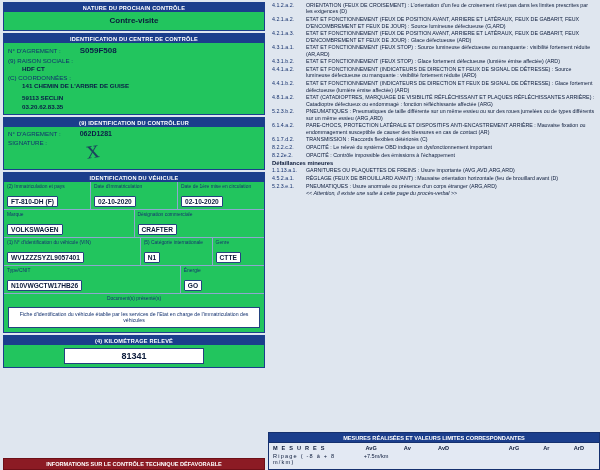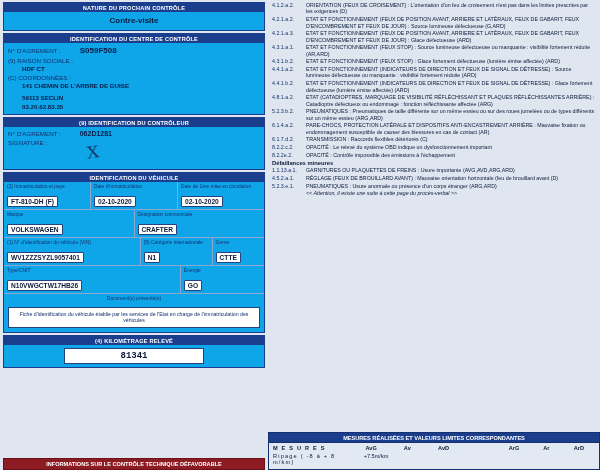--- a/index.html
+++ b/index.html
@@ -9,21 +9,21 @@
     font-family:"Liberation Sans", sans-serif;
     font-size:6.2px;
     color:#0b1a3a;
     overflow:hidden;
   }
   .page{position:relative;width:600px;height:470px;display:flex;}
   .left{width:268px;height:470px;position:relative;padding:0;box-sizing:border-box;}
   .right{width:332px;height:470px;position:relative;box-sizing:border-box;}
 
   
-  .box{border:1px solid #1b3e8c;margin:2px 3px 0 3px;background:#0ea5e9;}
+  .box{border:1px solid #1b3e8c;margin:2px 3px 0 3px;background:#22c55e;}
   .boxhdr{
     background:#1b3e8c;color:#ffffff;text-align:center;
     font-weight:bold;font-size:5.6px;letter-spacing:.2px;
     padding:1.5px 2px;
   }
   .boxbody{padding:3px 4px;}
   .row{display:flex;align-items:baseline;margin-bottom:1.5px;gap:16px;}
   .lbl{color:#12306e;}
   .val{font-weight:bold;color:#0a1c46;margin-left:3px;}
   .big{font-size:8px;font-weight:bold;}
@@ -43,21 +43,21 @@
     margin:3px 4px 4px 4px;padding:3px 4px;font-size:5.2px;line-height:1.3;
     text-align:center;color:#12306e;
   }
   .sigwrap{height:26px;position:relative;}
   .sig{position:absolute;left:78px;top:-4px;font-size:26px;color:#1b2d5e;
        font-family:"Liberation Serif",serif;transform:rotate(-8deg);opacity:.85;}
 
   
   .kmval{
     border:1px solid #24427f;background:#ffffff;text-align:center;
-    font-weight:bold;font-size:9px;padding:2px;margin:3px 60px;font-family:Liberation Mono, monospace;
+    font-weight:bold;font-size:9px;padding:2px;margin:3px 60px;
   }
 
   
   .redbar{
     position:absolute;left:3px;right:3px;bottom:0;
     background:#8c1b24;color:#fff;text-align:center;font-weight:bold;
     font-size:5.6px;padding:2px;border:1px solid #6d1018;
   }
 
   

